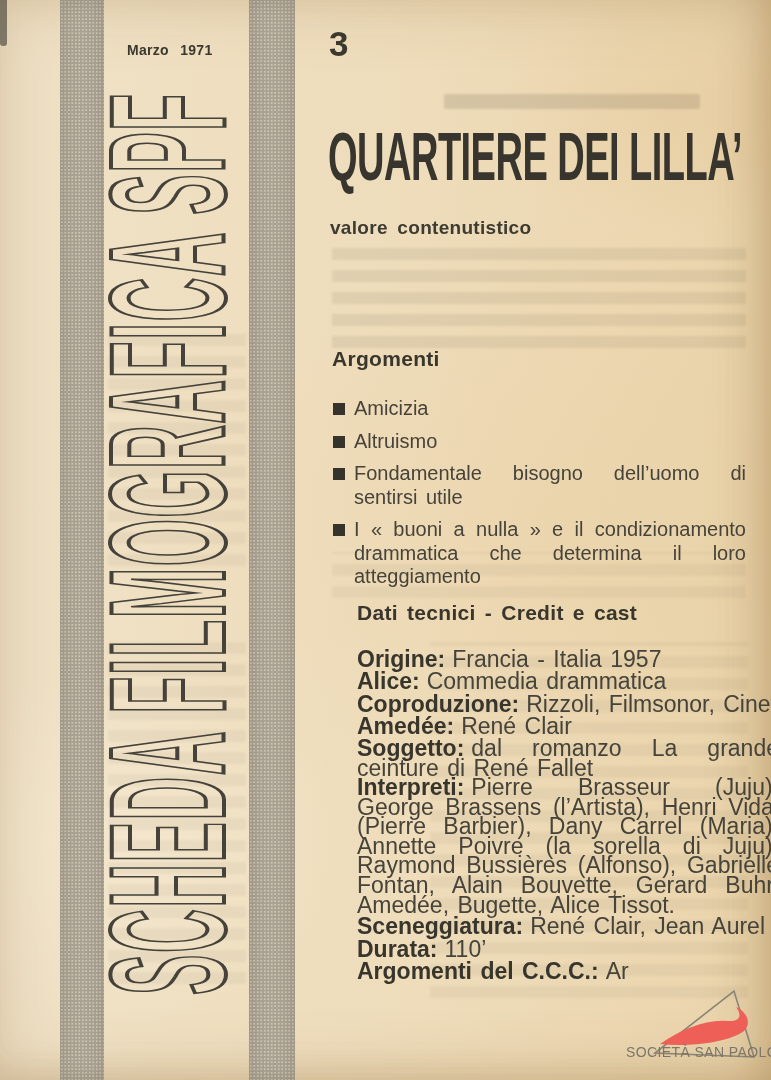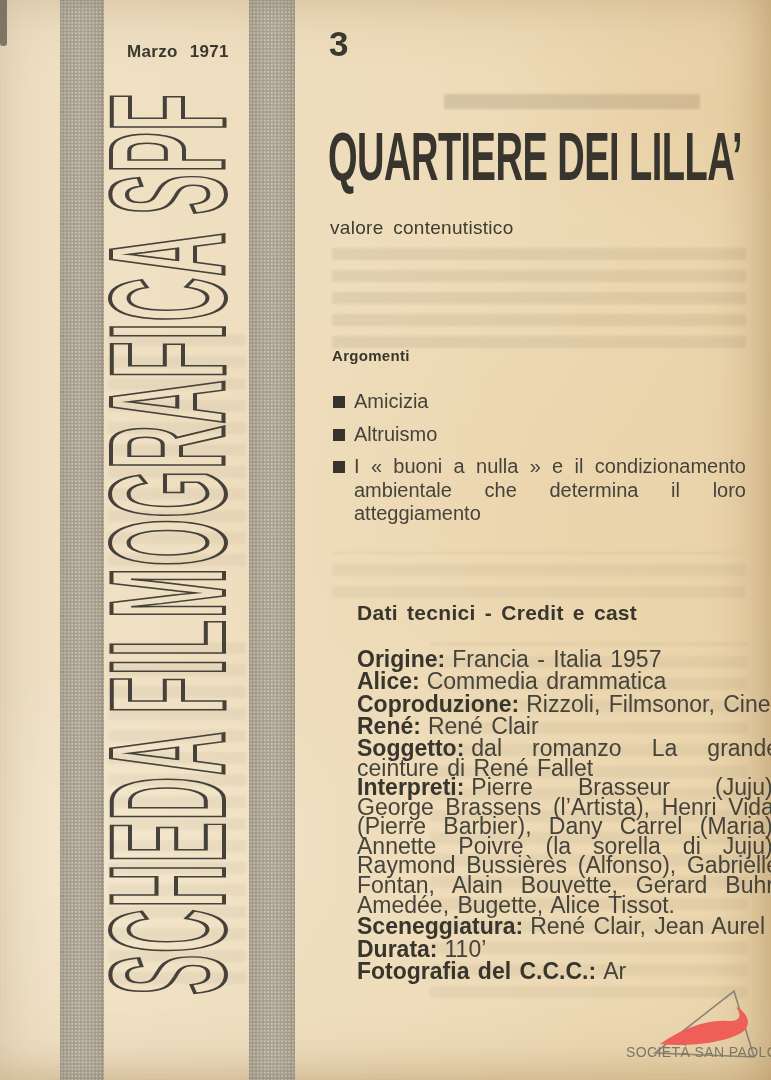--- a/index.html
+++ b/index.html
@@ -24,27 +24,27 @@
   
   .ghost{position:absolute;filter:blur(1.2px);pointer-events:none;
     background:repeating-linear-gradient(0deg, rgba(100,92,70,0.10) 0px, rgba(100,92,70,0.10) 12px, rgba(100,92,70,0) 12px, rgba(100,92,70,0) 22px);}
   .ghost.bar{background:rgba(98,90,70,0.18);border-radius:2px;height:15px;}
   .ghost.light{opacity:.62;}
   
   .masthead{position:absolute;left:86px;top:995px;transform-origin:0 0;
     transform:rotate(-90deg) scaleX(0.37);
     font-size:164px;line-height:1;font-weight:bold;white-space:nowrap;letter-spacing:4px;
     color:transparent;-webkit-text-stroke:4px #44423a;}
-  .issue-date{position:absolute;left:127px;top:42px;font-size:17px;font-weight:bold;color:#3a382f;word-spacing:7px;letter-spacing:.3px;}
+  .issue-date{position:absolute;left:127px;top:42px;font-size:14px;font-weight:bold;color:#3a382f;word-spacing:7px;letter-spacing:.3px;}
   .page-number{position:absolute;left:329px;top:24px;font-size:35px;font-weight:bold;color:#3a382f;}
   .film-title{position:absolute;left:328px;top:122px;font-size:68px;line-height:1;font-weight:bold;
     letter-spacing:-1px;white-space:nowrap;transform:scaleX(0.56);transform-origin:0 0;color:#37352d;}
-  .subtitle{position:absolute;left:330px;top:217px;font-size:19px;font-weight:normal;color:#3d3b32;letter-spacing:.3px;word-spacing:4px;}
+  .subtitle{position:absolute;left:330px;top:217px;font-size:19px;font-weight:bold;color:#3d3b32;letter-spacing:.3px;word-spacing:4px;}
   .argomenti{position:absolute;left:332px;top:347px;width:414px;color:#45433a;}
-  .argomenti h2{margin:0 0 26px 0;font-size:15px;color:#38362d;letter-spacing:.3px;}
+  .argomenti h2{margin:0 0 26px 0;font-size:21px;color:#38362d;letter-spacing:.3px;}
   .bullet{display:flex;margin:0 0 9px 0;font-size:20px;line-height:23.5px;word-spacing:3px;}
   .bullet .sq{flex:0 0 auto;width:12px;height:12px;background:#35332b;margin:6px 9px 0 1px;}
   .bullet .txt{text-align:justify;}
   .tech{position:absolute;left:330px;top:601px;width:422px;color:#45433a;margin-left:27px;}
   .tech h2{margin:0 0 23px 0;font-size:21px;color:#38362d;letter-spacing:.3px;word-spacing:3px;}
   .tech p{margin:0;font-size:23px;line-height:22.4px;word-spacing:2px;white-space:nowrap;}
   .tech p.wrap{white-space:normal;text-align:justify;}
   .tech p.tight{line-height:19.6px;}
   .tech p.mid{line-height:20.2px;}
   .tech .lbl{font-weight:bold;color:#37352c;margin-right:7px;}
@@ -81,35 +81,39 @@
     <div class="bullet">
       <span class="sq"></span>
       <span class="txt">Amicizia</span>
     </div>
     <div class="bullet">
       <span class="sq"></span>
       <span class="txt">Altruismo</span>
     </div>
     <div class="bullet">
       <span class="sq"></span>
-      <span class="txt">I « buoni a nulla » e il condizionamento ambientale che determina il loro atteggiamento</span>
+      <span class="txt">Fondamentale bisogno dell’uomo di sentirsi utile</span>
+    </div>
+    <div class="bullet">
+      <span class="sq"></span>
+      <span class="txt">I « buoni a nulla » e il condizionamento drammatica che determina il loro atteggiamento</span>
     </div>
   </div>
 
   <div class="tech">
     <h2>Dati tecnici - Credit e cast</h2>
     <p><span class="lbl">Origine:</span><span class="val">Francia - Italia 1957</span></p>
     <p><span class="lbl">Alice:</span><span class="val">Commedia drammatica</span></p>
     <p><span class="lbl">Coproduzione:</span><span class="val">Rizzoli, Filmsonor, Cinetel Seca</span></p>
-    <p><span class="lbl">René:</span><span class="val">René Clair</span></p>
+    <p><span class="lbl">Amedée:</span><span class="val">René Clair</span></p>
     <p class="wrap mid"><span class="lbl">Soggetto:</span><span class="val">dal romanzo La grande ceinture di René Fallet</span></p>
     <p class="wrap tight"><span class="lbl">Interpreti:</span><span class="val">Pierre Brasseur (Juju), George Brassens (l’Artista), Henri Vidal (Pierre Barbier), Dany Carrel (Maria), Annette Poivre (la sorella di Juju), Raymond Bussières (Alfonso), Gabrielle Fontan, Alain Bouvette, Gerard Buhr, Amedée, Bugette, Alice Tissot.</span></p>
     <p><span class="lbl">Sceneggiatura:</span><span class="val">René Clair, Jean Aurel</span></p>
     <p><span class="lbl">Durata:</span><span class="val">110’</span></p>
-    <p><span class="lbl">Fotografia del C.C.C.:</span><span class="val">Ar</span></p>
+    <p><span class="lbl">Argomenti del C.C.C.:</span><span class="val">Ar</span></p>
   </div>
 
   <svg class="logo" viewBox="0 0 114 80">
     <polygon points="9,70 88,8 108,74" fill="none" stroke="#8a8476" stroke-width="1.6"></polygon>
     <path d="M14 61 C 36 46, 60 36, 82 38 C 93 39, 97 33, 90 24 C 102 29, 107 43, 95 50 C 78 60, 42 64, 14 61 Z" fill="#ee5f58"></path>
   </svg>
   <div class="publisher">SOCIETÀ SAN PAOLO</div>
 
 </div>
 

